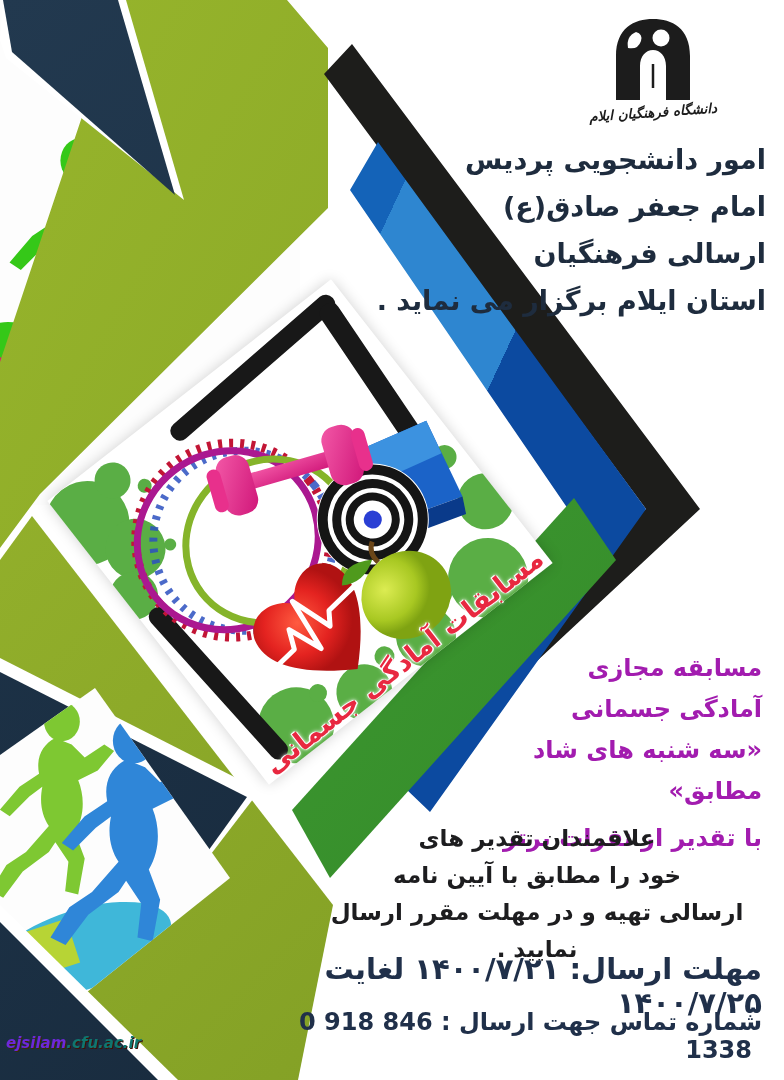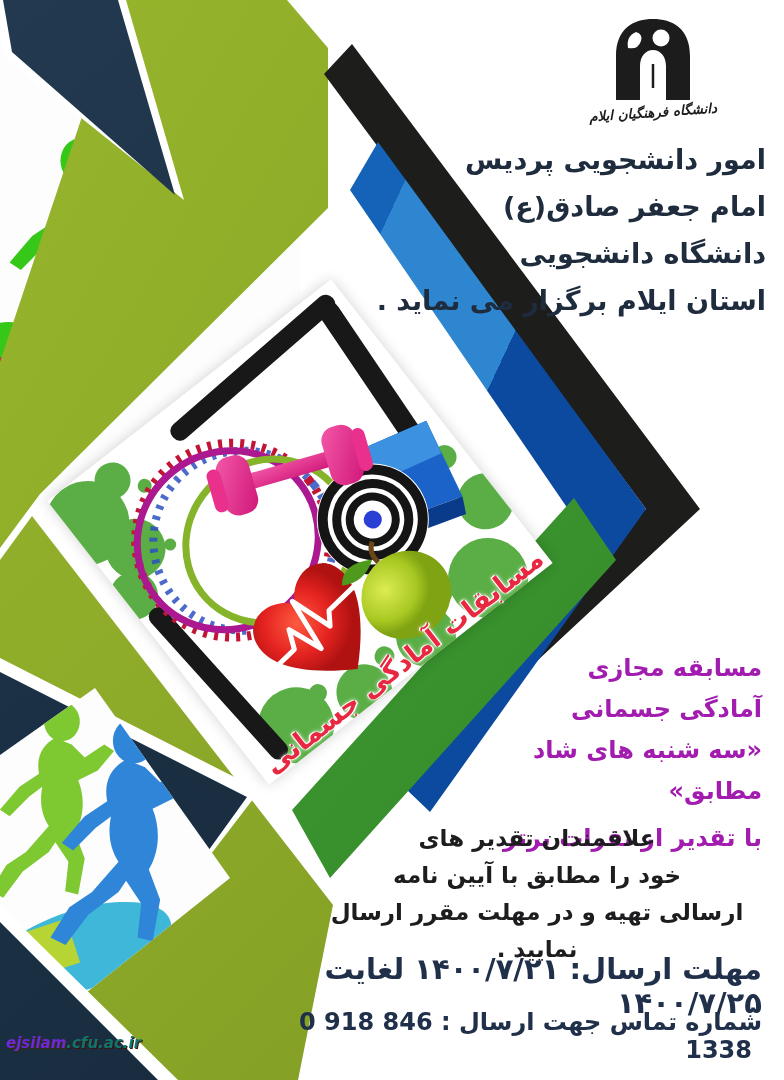--- a/index.html
+++ b/index.html
@@ -201,21 +201,21 @@
     <path d="M38 18 q-10 4 -8 16 q10 2 13 -7 q2 -7 -5 -9 Z" fill="#ffffff"></path>
     <polygon points="55,44 62,60 55,80 48,60" fill="#ffffff"></polygon>
     <line x1="55" y1="50" x2="55" y2="74" stroke="#1c1c1c" stroke-width="2.5"></line>
   </svg>
   <div class="logo-caption">دانشگاه فرهنگیان ایلام</div>
 </div>
 
 <div class="abs headline">
   <div>امور دانشجویی پردیس</div>
   <div>امام جعفر صادق(ع)</div>
-  <div>دانشگاه دانشجویی</div>
+  <div>ارسالی فرهنگیان</div>
   <div>استان ایلام برگزار می نماید .</div>
 </div>
 
 <div class="abs red-block">
   <div>مسابقه مجازی</div>
   <div>آمادگی جسمانی</div>
   <div>«سه شنبه های شاد مطابق»</div>
   <div style="margin-top:6px">با تقدیر از نفرات برتر</div>
 </div>
 

